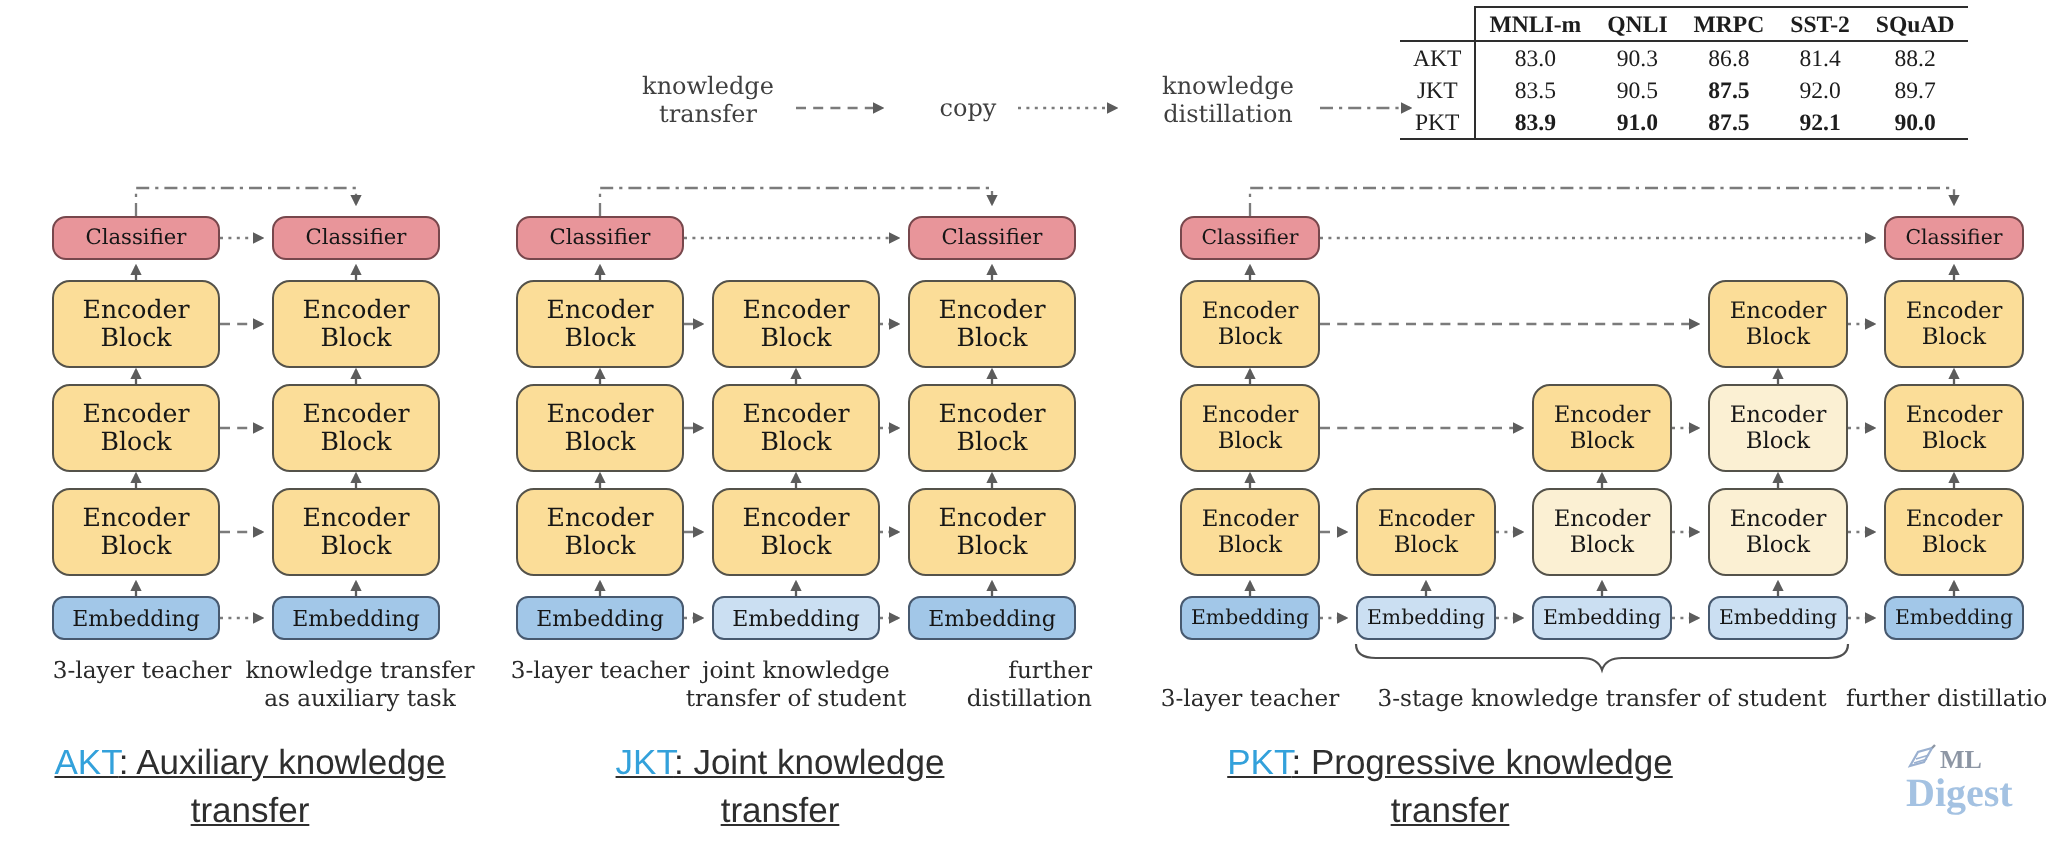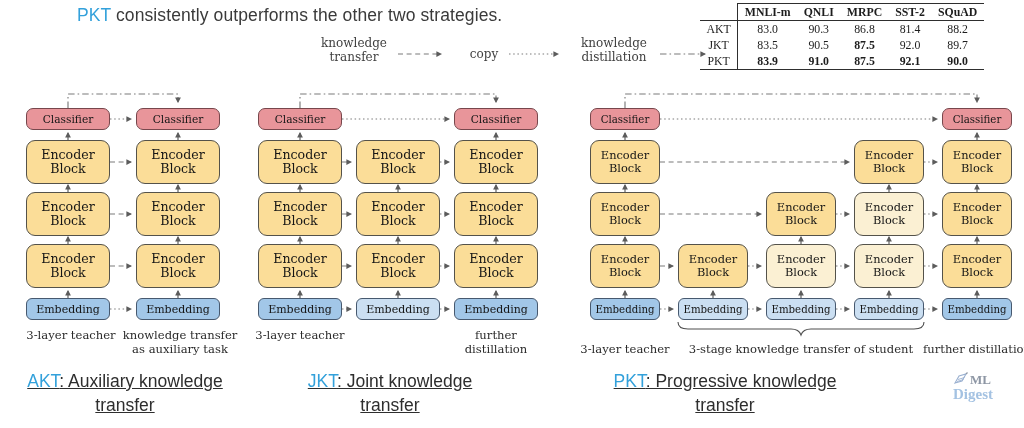--- a/index.html
+++ b/index.html
@@ -56,28 +56,27 @@
 
   
   .caption{position:absolute;top:369px;font-size:17.5px;line-height:1.38;text-align:center;
            white-space:pre-line;color:#2e2e2e;text-decoration:underline;}
 
   
   .watermark{position:absolute;left:953px;top:371px;font-family:"Liberation Serif",serif;
              line-height:1;user-select:none;}
   .wm-row{display:flex;align-items:flex-end;gap:1px;}
   .wm-ml{font-size:13px;font-weight:bold;color:var(--c-wm-ml,#8d96a4);}
-  .wm-digest{font-size:15px;font-weight:bold;color:var(--c-wm-digest,#a4c2e2);margin-top:1px;}
+  .wm-digest{font-size:20px;font-weight:bold;color:var(--c-wm-digest,#a4c2e2);margin-top:1px;}
 </style>
 </head>
 <body>
 
 <div id="stage">
 
-  <div class="headline"><span class="accent">PKT</span><span> consistently outperforms the other two strategies.</span></div>
 
   <div class="legend-label" style="left:315px;top:36px;width:78px;">knowledge
 transfer</div>
   <svg class="legend-arrow" style="left:397px;top:49px;" width="50" height="10">
     <defs>
         <marker id="la1" markerWidth="5" markerHeight="5" refX="4" refY="2.5" orient="auto">
           <path d="M0,0 L5,2.5 L0,5 Z" fill="#5c5c5c"></path>
         </marker>
       </defs>
     <path d="M1,5 H44" fill="none" stroke="#7b7b7b" stroke-width="1.15" stroke-dasharray="5 3.6" marker-end="url(#la1)"></path>
@@ -236,21 +235,23 @@
         <div class="block embedding" style="left: 204px; top: 210px; width: 84px; height: 22px;">Embedding</div>
         <div class="block encoder" style="left: 204px; top: 156px; width: 84px; height: 44px;">Encoder
 Block</div>
         <div class="block encoder" style="left: 204px; top: 104px; width: 84px; height: 44px;">Encoder
 Block</div>
         <div class="block encoder" style="left: 204px; top: 52px; width: 84px; height: 44px;">Encoder
 Block</div>
         <div class="block classifier" style="left: 204px; top: 20px; width: 84px; height: 22px;">Classifier</div>
       </div>
     <div class="dlabel" style="left:-2px;top:240px;width:104px;">3-layer teacher</div>
-    <div class="dlabel" style="left:196px;top:240px;width:100px;">further
+    <div class="dlabel" style="left:86px;top:240px;width:124px;">joint knowledge
+transfer of student</div>
+    <div class="dlabel" style="left:196px;top:240px;width:100px;text-align:right;">further
 distillation</div>
   </div>
 
   <div class="diagram" data-diagram="pkt" style="left:582px;width:438px;">
     <svg width="438" height="292">
       <defs>
           <marker id="a3" markerWidth="5" markerHeight="5" refX="4" refY="2.5" orient="auto">
             <path d="M0,0 L5,2.5 L0,5 Z" fill="#5c5c5c"></path>
           </marker>
         </defs>

